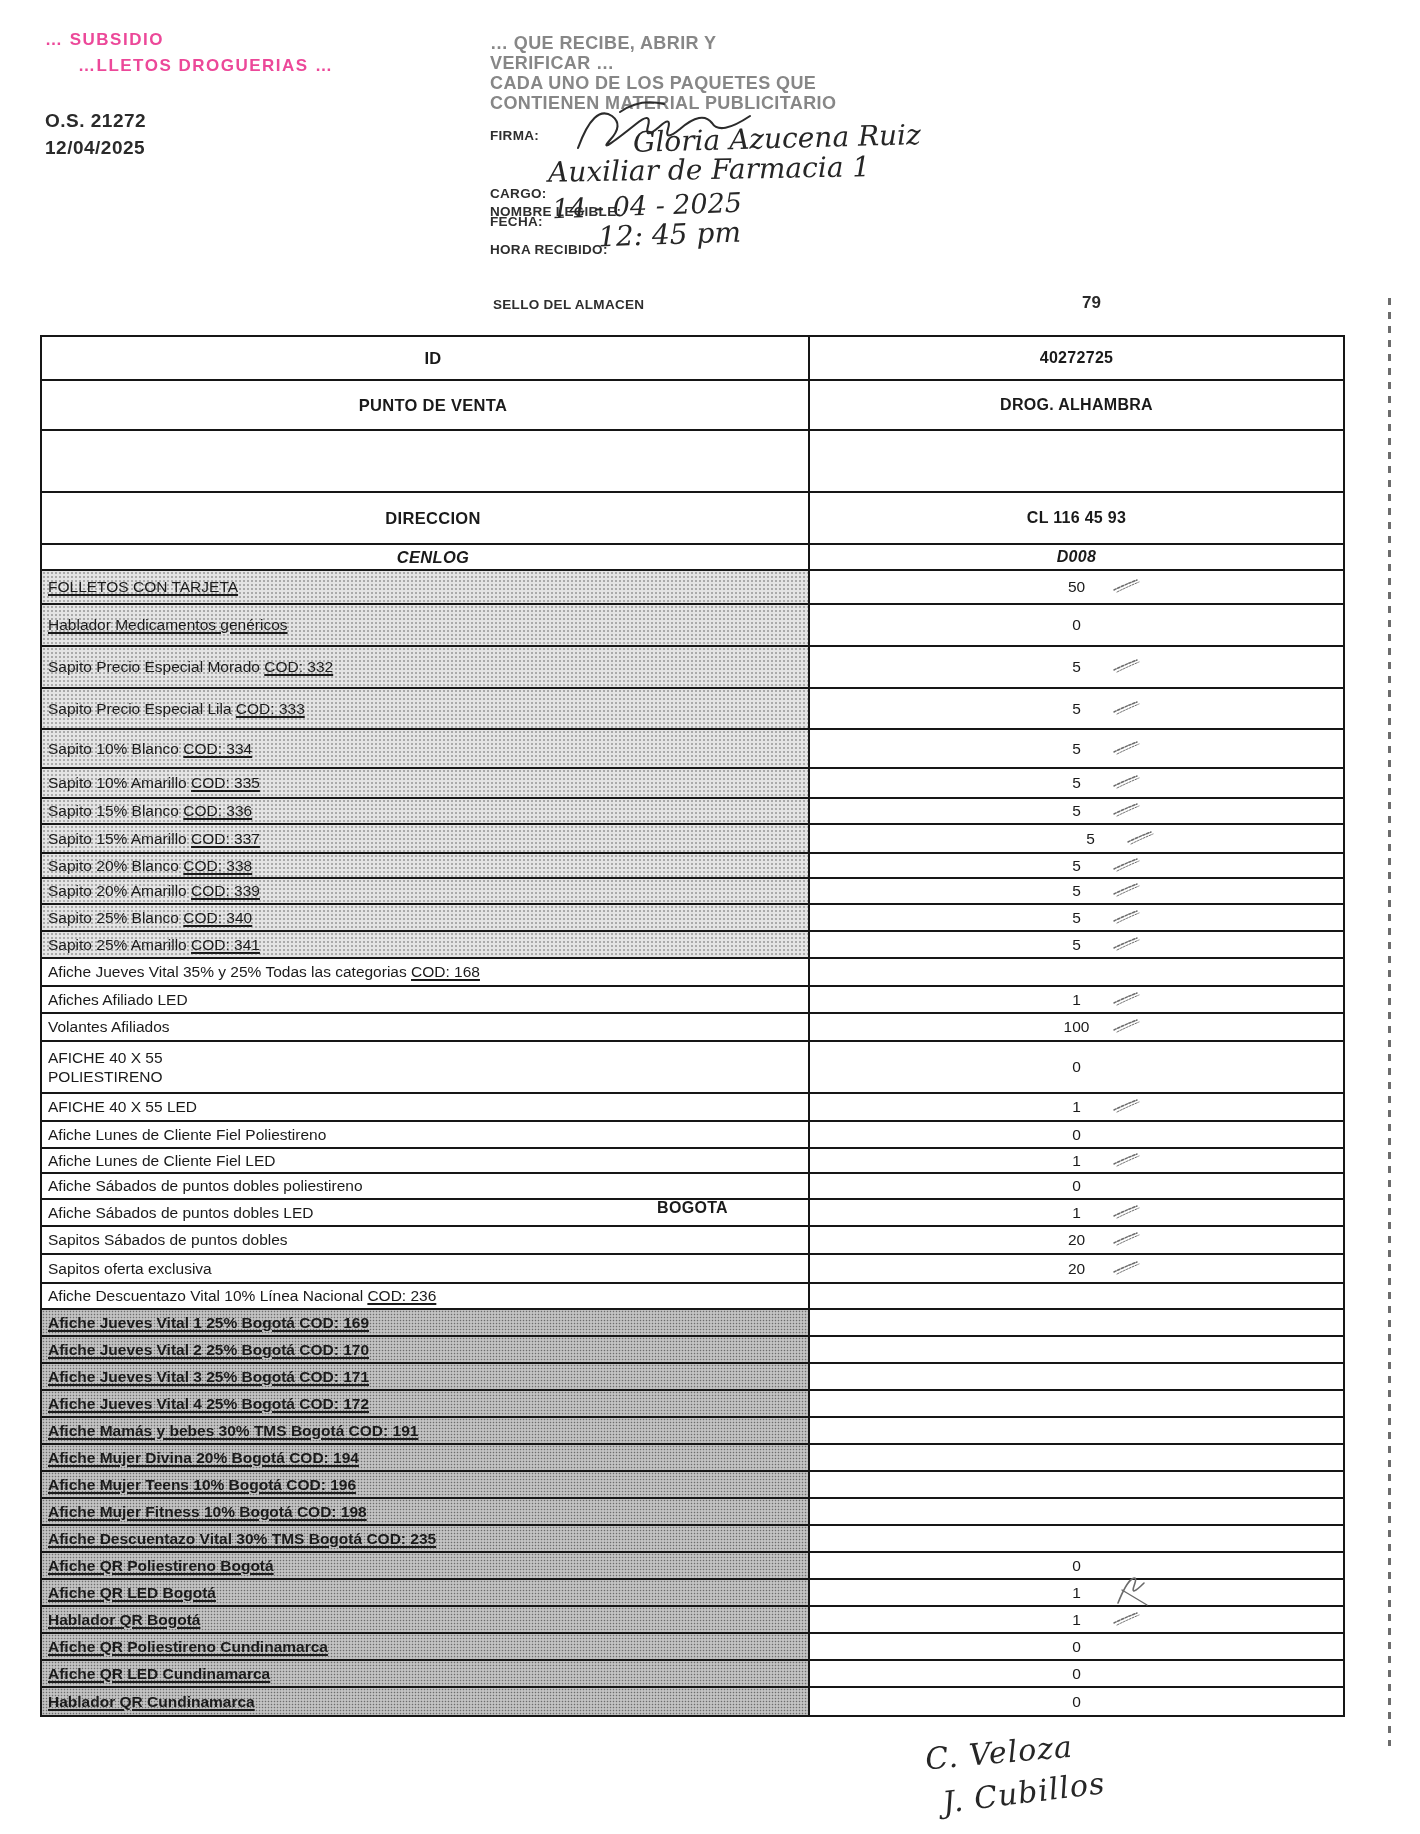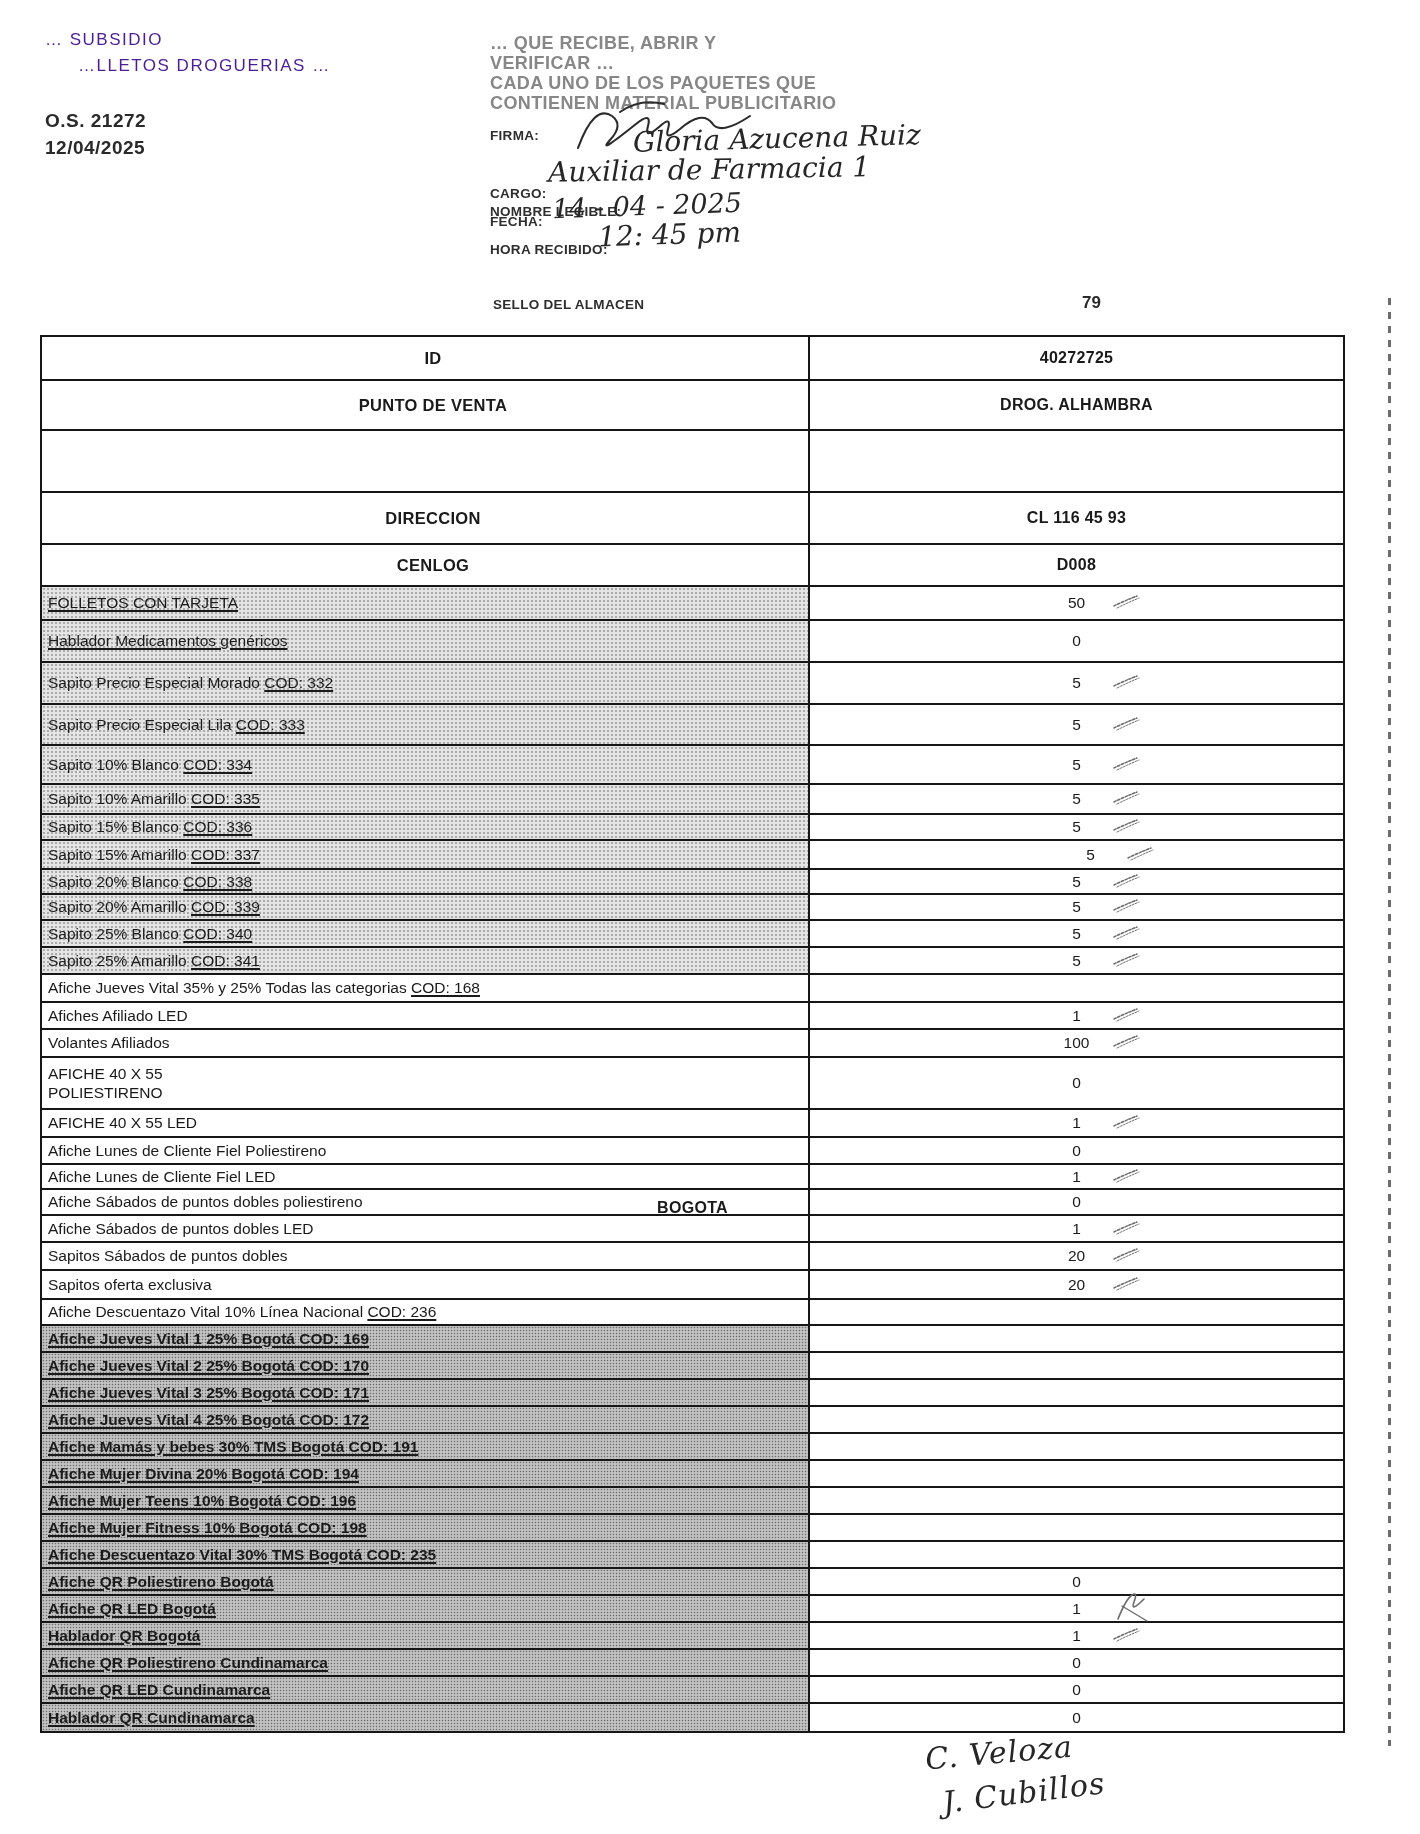--- a/index.html
+++ b/index.html
@@ -3,21 +3,21 @@
 <meta charset="utf-8">
 <style>
   html,body { margin:0; padding:0; background:#e9e9e9; }
   .page {
     position:relative; width:1420px; height:1834px; margin:0 auto;
     background:#ffffff; overflow:hidden;
     font-family:"Liberation Sans", sans-serif; color:#1a1a1a;
   }
   
   .abs { position:absolute; }
-  .faded-title { color:#4c1d95; font-weight:normal; font-size:17px; letter-spacing:1.5px; filter:blur(.3px); }
+  .faded-title { color:#ec4899; font-weight:bold; font-size:17px; letter-spacing:1.5px; filter:blur(.3px); }
   .os-line { font-weight:bold; font-size:19px; color:#2a2a2a; letter-spacing:.5px; }
   .instr-line { color:#878787; font-weight:bold; font-size:18px; letter-spacing:.4px; line-height:20px; filter:blur(.25px); }
   .field-label { font-weight:bold; font-size:13.5px; color:#2e2e2e; letter-spacing:.3px; }
   .sello-num { font-weight:bold; font-size:17px; color:#2a2a2a; }
   .hw { font-family:"DejaVu Serif", serif; font-style:italic; color:#262626; white-space:nowrap; }
   .sig-svg path { fill:none; stroke:#2b2b2b; stroke-width:2.1px; stroke-linecap:round; }
 
   
   .doc-table {
     position:absolute; left:40px; top:335px; width:1305px;
@@ -102,21 +102,21 @@
         <div class="cell-r">DROG. ALHAMBRA</div>
       </div>
       <div class="row info" style="height: 62px; flex-direction: column;">
         <div class="cell-l">CIUDAD</div>
         <div class="cell-r">BOGOTA</div>
       </div>
       <div class="row info" style="height: 52px;">
         <div class="cell-l">DIRECCION</div>
         <div class="cell-r">CL 116 45 93</div>
       </div>
-      <div class="row info" style="height: 42px;">
+      <div class="row info" style="height: 26px; font-style: italic;">
         <div class="cell-l">CENLOG</div>
         <div class="cell-r">D008</div>
       </div>
       <div class="row" style="height: 34px;">
         <div class="cell-l shade-light">
           <span class="item-label"><span class="u-full">FOLLETOS CON TARJETA</span></span>
         </div>
         <div class="cell-r">
           <span class="item-value">50</span>
           <span class="check"><svg width="30" height="16" viewBox="0 0 30 16">

